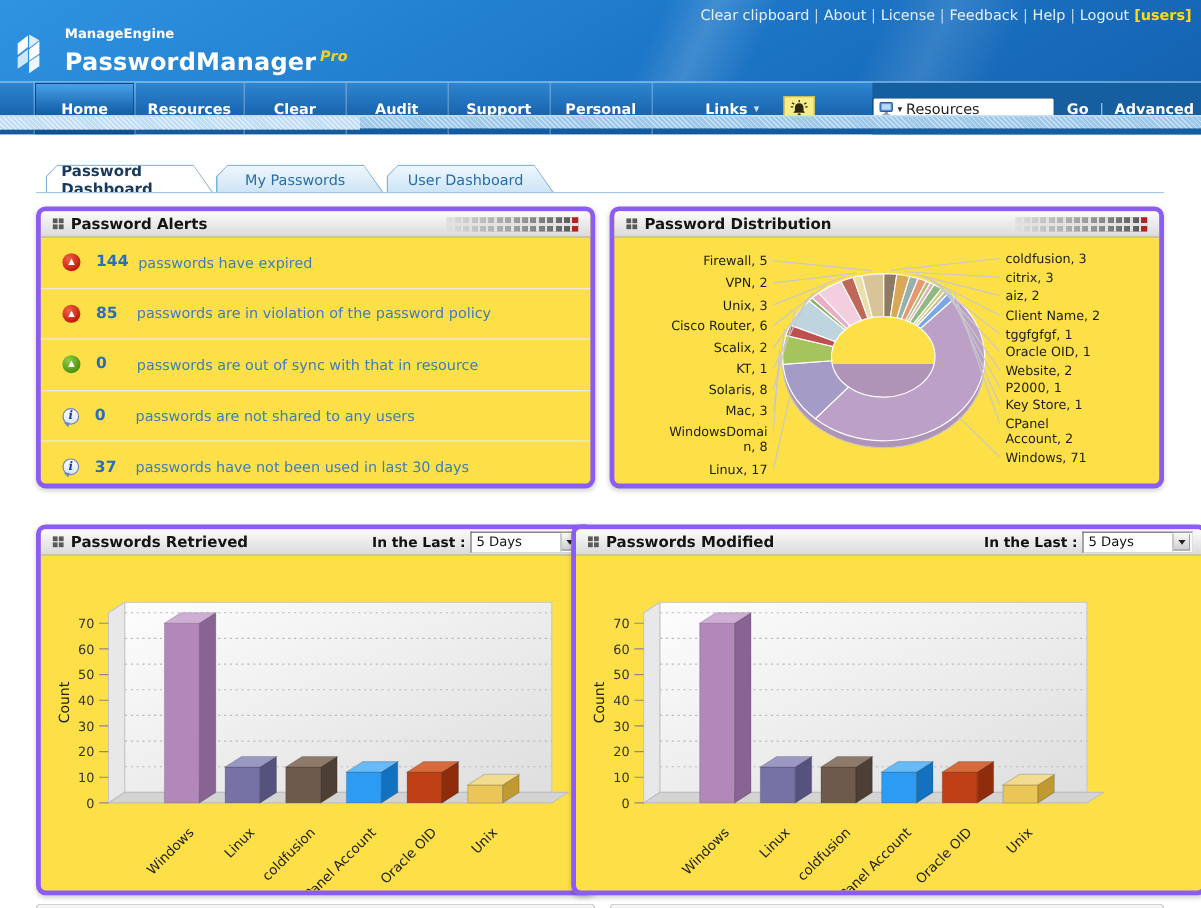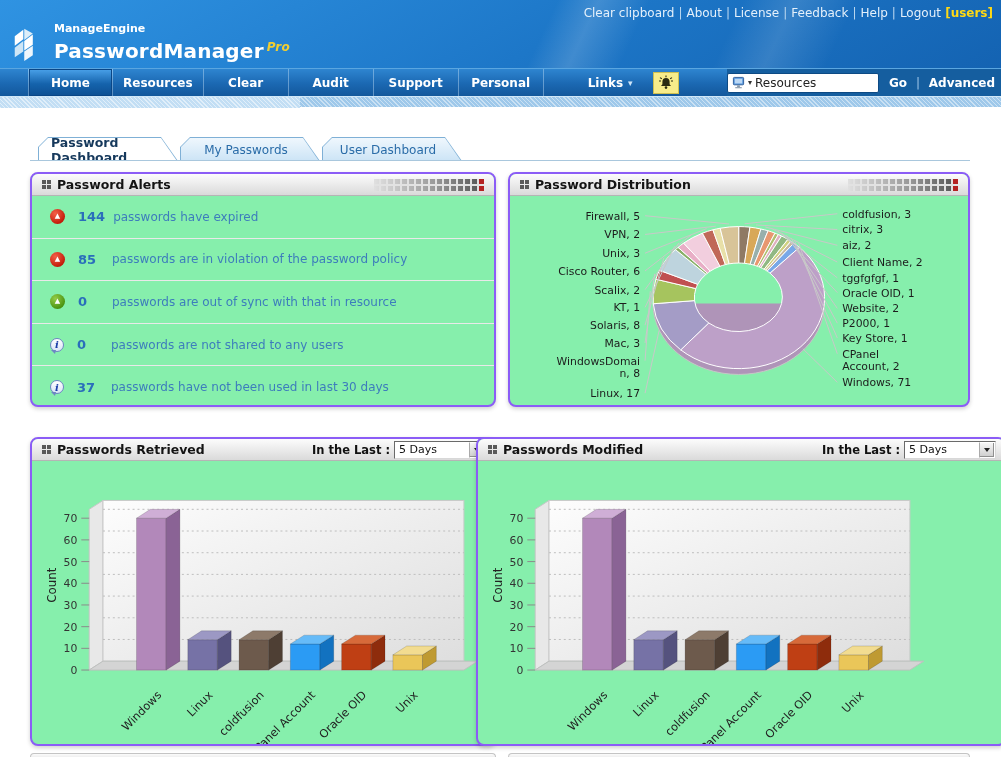--- a/index.html
+++ b/index.html
@@ -17,21 +17,21 @@
   .brand-text { margin-left:6px; color:#fff; }
   .brand-company { font-size:11px; font-weight:bold; line-height:13px; }
   .brand-product { font-size:20px; font-weight:bold; line-height:24px; letter-spacing:.2px; }
   .brand-edition { font-size:12px; font-weight:bold; font-style:italic; color:#f2ce30; vertical-align:7px; margin-left:3px; }
   .top-links { position:absolute; right:8px; top:6px; font-size:12px; color:#e4f0fb; }
   .top-links a { color:#e4f0fb; text-decoration:none; cursor:pointer; }
   .top-links .sep { color:#bcd8f0; margin:0 4px; }
   .admin-badge { color:#ffd914; font-weight:bold; }
 
   
-  .navbar { position:absolute; left:0; top:68px; width:1001px; height:28px;
+  .navbar { position:absolute; left:0; top:68px; width:1001px; height:44px;
     background:linear-gradient(#2e85d0 0%,#1b68b2 55%,#13589c 100%);
     border-top:1px solid #5aa6e0; display:flex; align-items:stretch; }
   .nav-tabs { display:flex; margin-left:28px; }
   .nav-tab { min-width:85px; padding:0 10px; display:flex; align-items:center; justify-content:center;
     color:#fff; font-size:12px; font-weight:bold; border-right:1px solid rgba(190,220,245,.45); cursor:pointer; }
   .nav-tab:first-child { border-left:1px solid rgba(190,220,245,.45); }
   .nav-tab.active { background:linear-gradient(#4aa2ea 0%,#1563ac 55%,#0d4f92 100%);
     box-shadow:inset 0 0 0 1px #0a4686; }
   .links-item { margin-left:32px; display:flex; align-items:center; color:#fff; font-size:12px;
     font-weight:bold; padding:0 12px; cursor:pointer; }
@@ -59,21 +59,21 @@
   .subtabs { position:absolute; left:38px; top:137px; display:flex; gap:2px; }
   .stab { position:relative; height:24px; min-width:140px; cursor:pointer;
     clip-path:polygon(0 100%, 0 10px, 10px 0, calc(100% - 17px) 0, 100% 100%); background:#7fb0d6; }
   .stab-in { position:absolute; inset:1px 1px 0 1px; display:flex; align-items:center; justify-content:center;
     clip-path:polygon(0 100%, 0 9px, 9px 0, calc(100% - 16px) 0, 100% 100%);
     background:linear-gradient(#eff7fd,#cce4f6); color:#2a6ca8; font-size:12px; padding:0 20px 0 12px; }
   .stab.active .stab-in { background:#fff; color:#16395c; font-weight:bold; font-size:12.5px; }
   .tabline { position:absolute; left:30px; width:940px; top:160px; height:1px; background:#a9c7dd; }
 
   
-  .panel { position:absolute; background:#86efac; border:2px solid #8b5cf6; border-radius:8px;
+  .panel { position:absolute; background:#fde047; border:4px solid #8b5cf6; border-radius:8px;
     box-shadow:0 2px 4px rgba(0,0,0,.18); overflow:hidden; }
   .p-alerts   { left:30px;  top:172px; width:466px; height:235px; }
   .p-dist     { left:508px; top:172px; width:462px; height:235px; }
   .p-retr     { left:30px;  top:437px; width:466px; height:309px; }
   .p-modif    { left:476px; top:437px; width:530px; height:309px; }
   .panel-head { height:22px; background:linear-gradient(#fcfcfc,#dadada); border-bottom:1px solid #b5b5b5;
     display:flex; align-items:center; padding:0 8px; }
   .grid-ic { width:9px; height:9px; margin:0 6px 0 2px; flex:none;
     background:
       linear-gradient(#5a5a5a,#5a5a5a) 0 0/4px 4px no-repeat,

